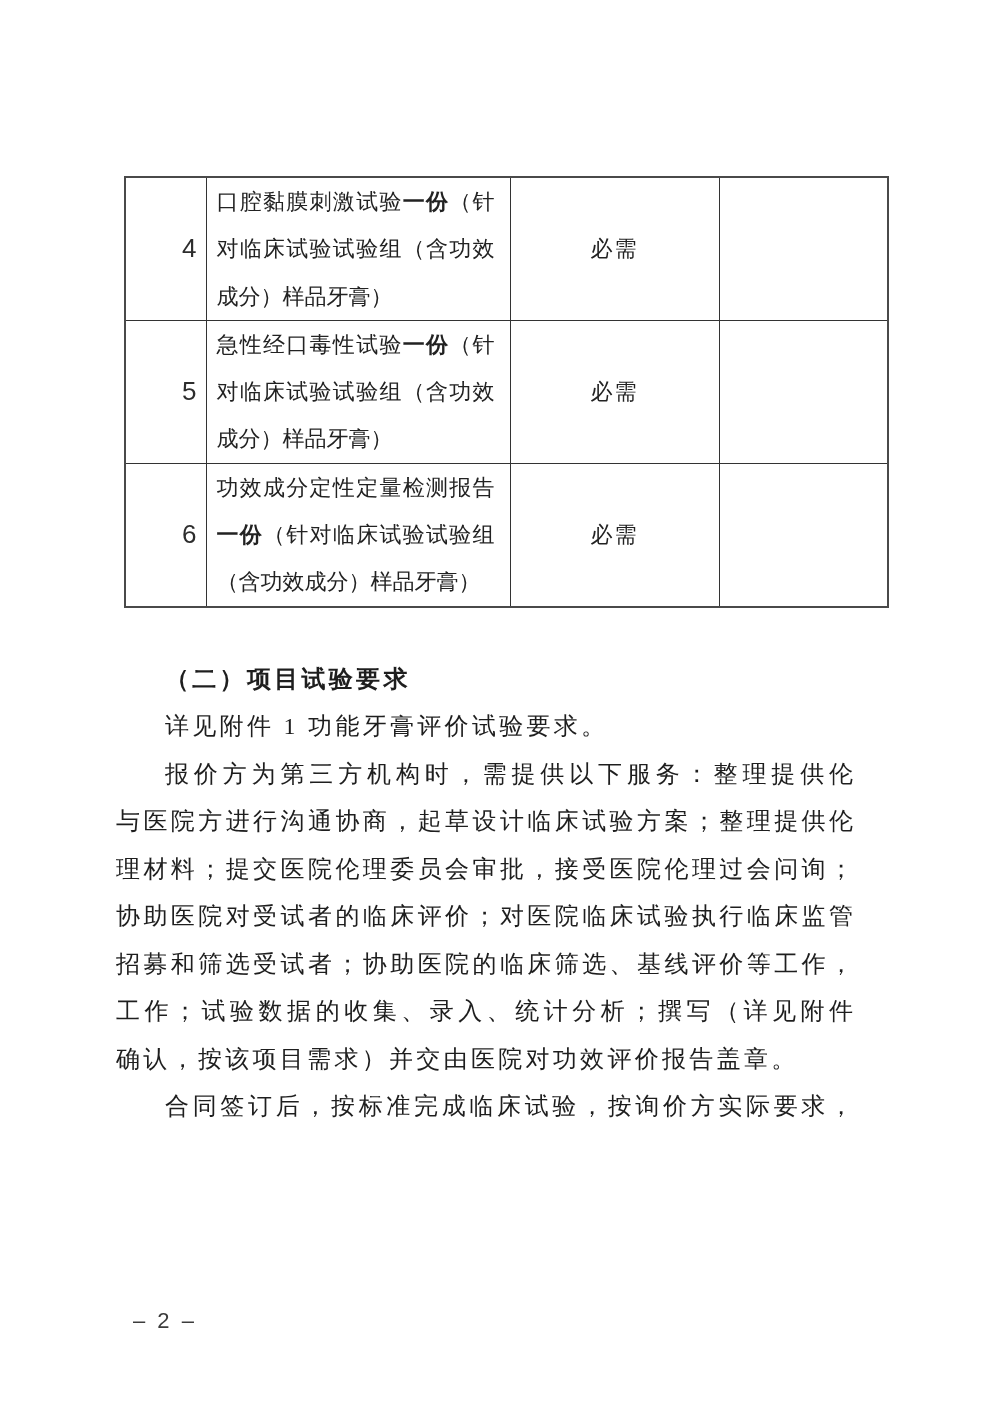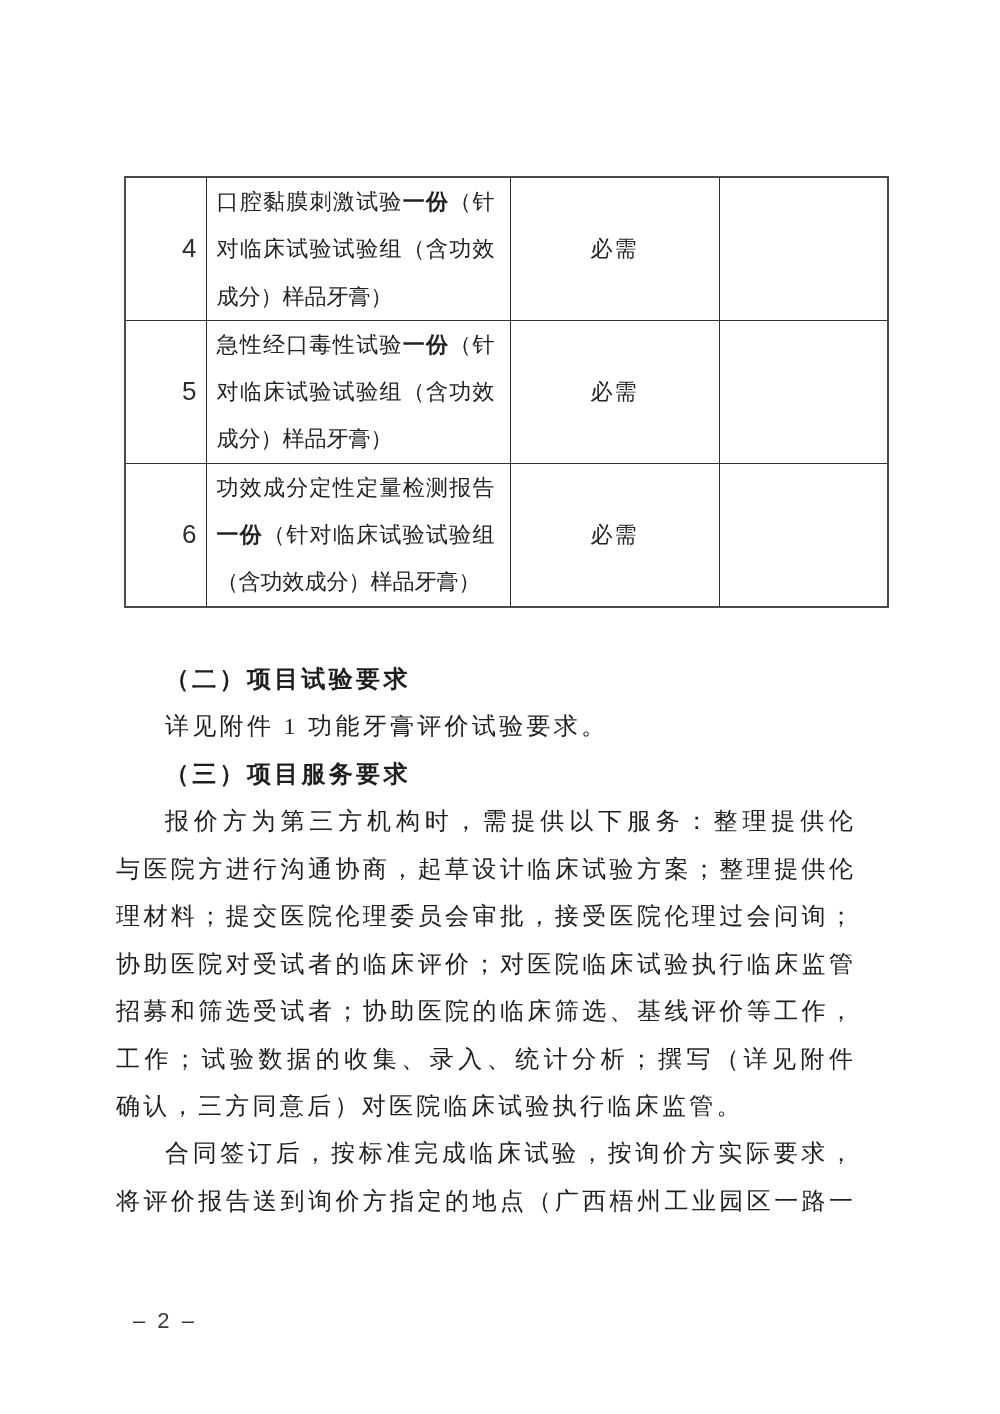--- a/index.html
+++ b/index.html
@@ -116,27 +116,25 @@
       </td>
       <td class="c-req">必需</td>
       <td class="c-note"></td>
     </tr>
   </tbody>
     </table>
 
   <div class="text-block">
     <div class="line b indent">（二）项目试验要求</div>
     <div class="line indent">详见附件 1 功能牙膏评价试验要求。</div>
-    <div class="line b indent">（三）项目服务要求</div>
     <div class="line j indent">报价方为第三方机构时，需提供以下服务：整理提供伦</div>
     <div class="line j">与医院方进行沟通协商，起草设计临床试验方案；整理提供伦</div>
     <div class="line j">理材料；提交医院伦理委员会审批，接受医院伦理过会问询；</div>
     <div class="line j">协助医院对受试者的临床评价；对医院临床试验执行临床监管</div>
     <div class="line j">招募和筛选受试者；协助医院的临床筛选、基线评价等工作，</div>
     <div class="line j">工作；试验数据的收集、录入、统计分析；撰写（详见附件</div>
-    <div class="line">确认，三方同意后）对医院临床试验执行临床监管。</div>
+    <div class="line">确认，按该项目需求）并交由医院对功效评价报告盖章。</div>
     <div class="line j indent">合同签订后，按标准完成临床试验，按询价方实际要求，</div>
-    <div class="line j">将评价报告送到询价方指定的地点（广西梧州工业园区一路一</div>
   </div>
 
   <div class="footer">– 2 –</div>
 
 </div>
 
 </body></html>

